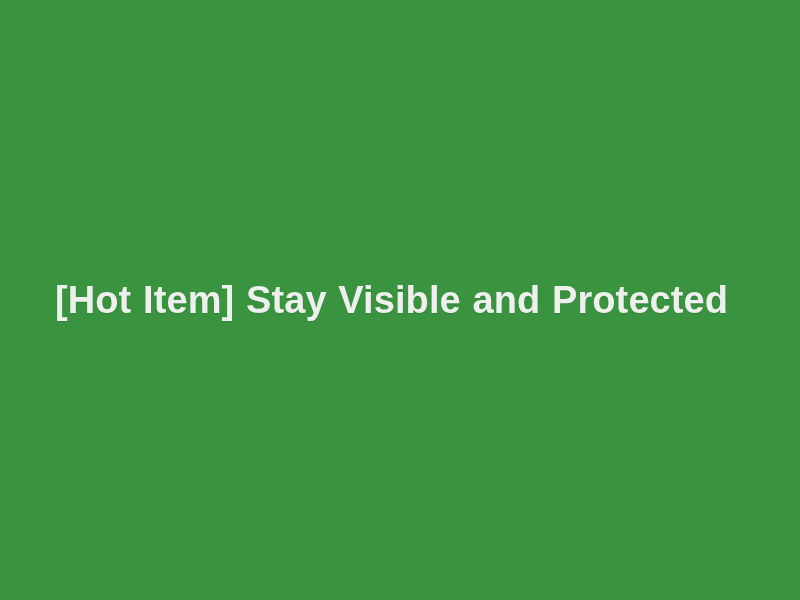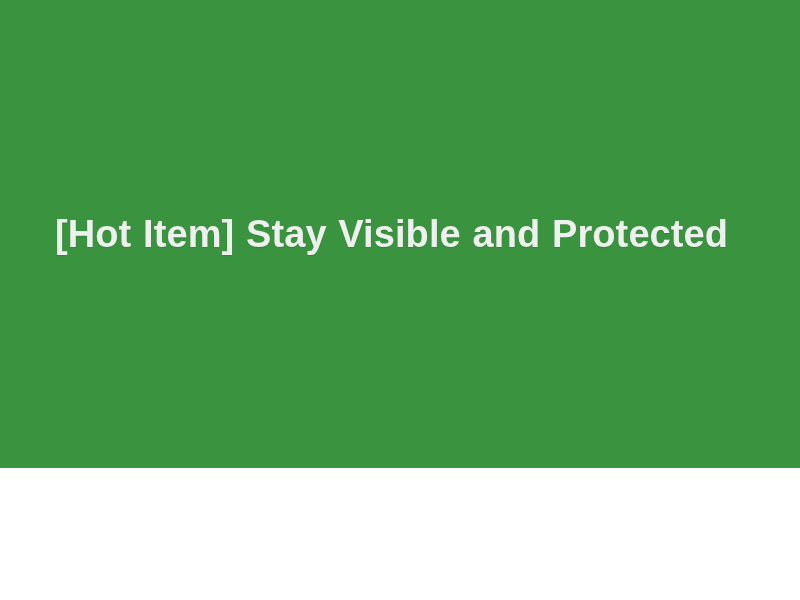--- a/index.html
+++ b/index.html
@@ -9,21 +9,21 @@
   body {
     width: 800px;
     height: 600px;
     overflow: hidden;
     font-family: "Liberation Sans", sans-serif;
   }
   #banner {
     position: relative;
     box-sizing: border-box;
     width: 800px;
-    height: 468px;
+    height: 600px;
     background: #39933f;
     display: flex;
     flex-direction: column;
     justify-content: center;
     align-items: flex-start;
   }
   #headline {
     margin: 0;
     padding: 0 55px 0 55px;
     width: 100%;

